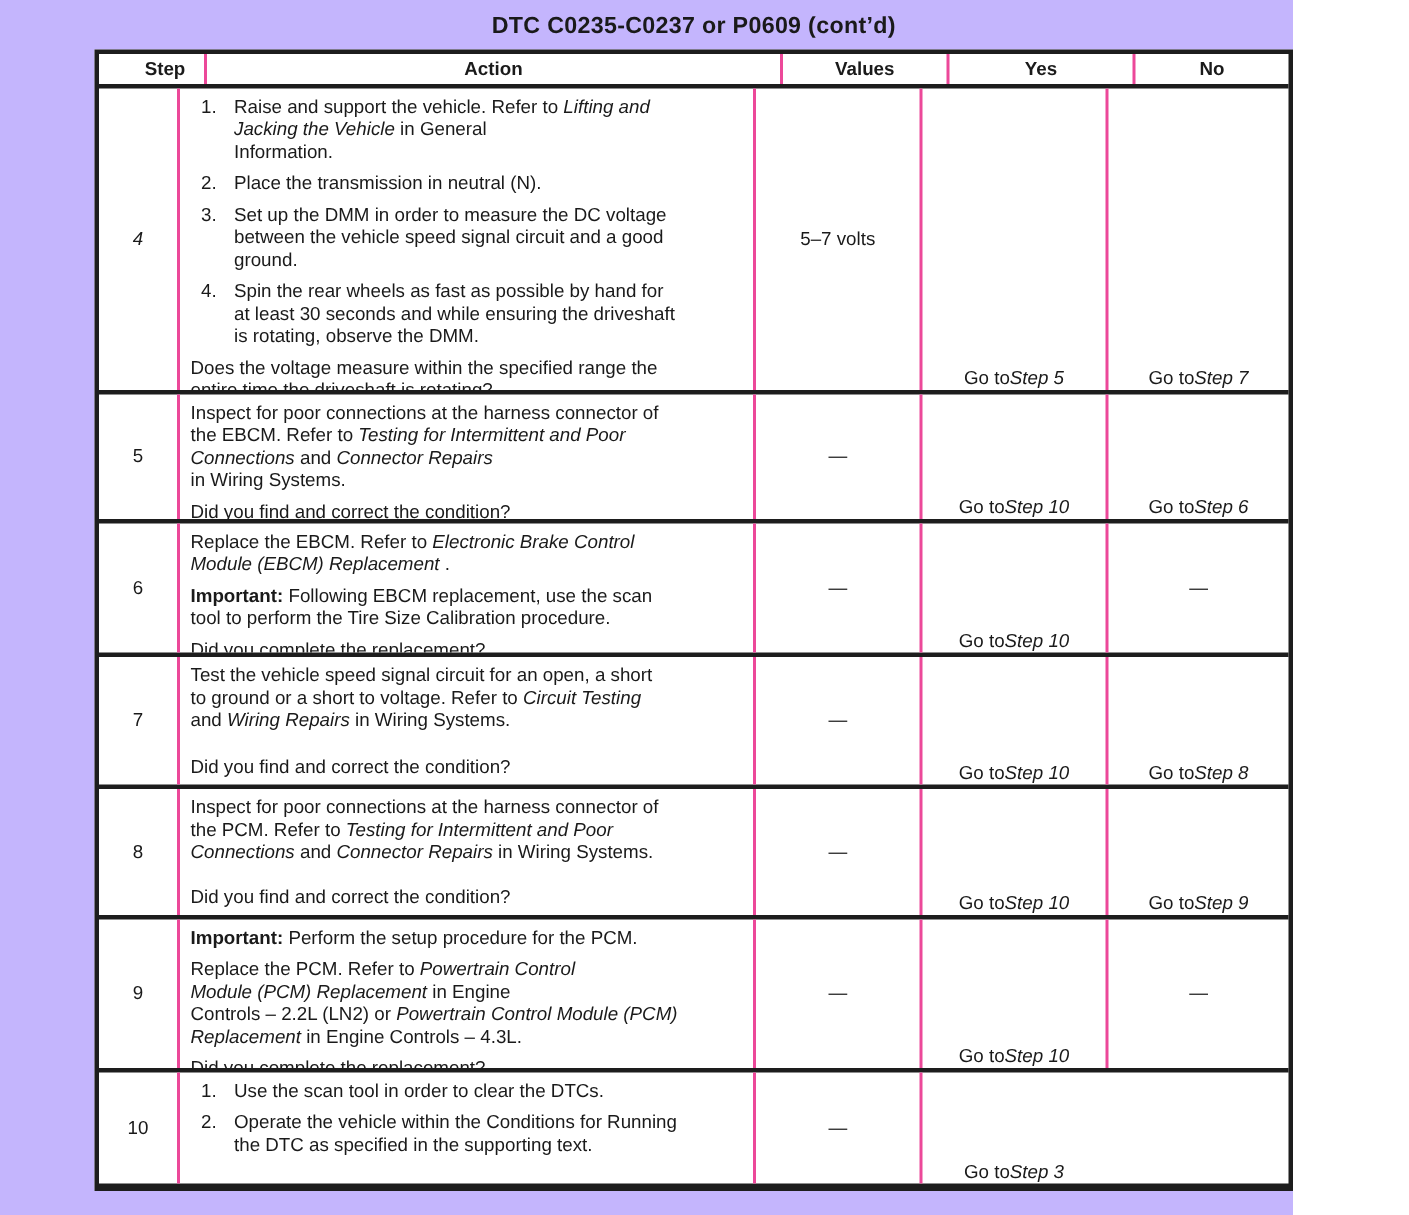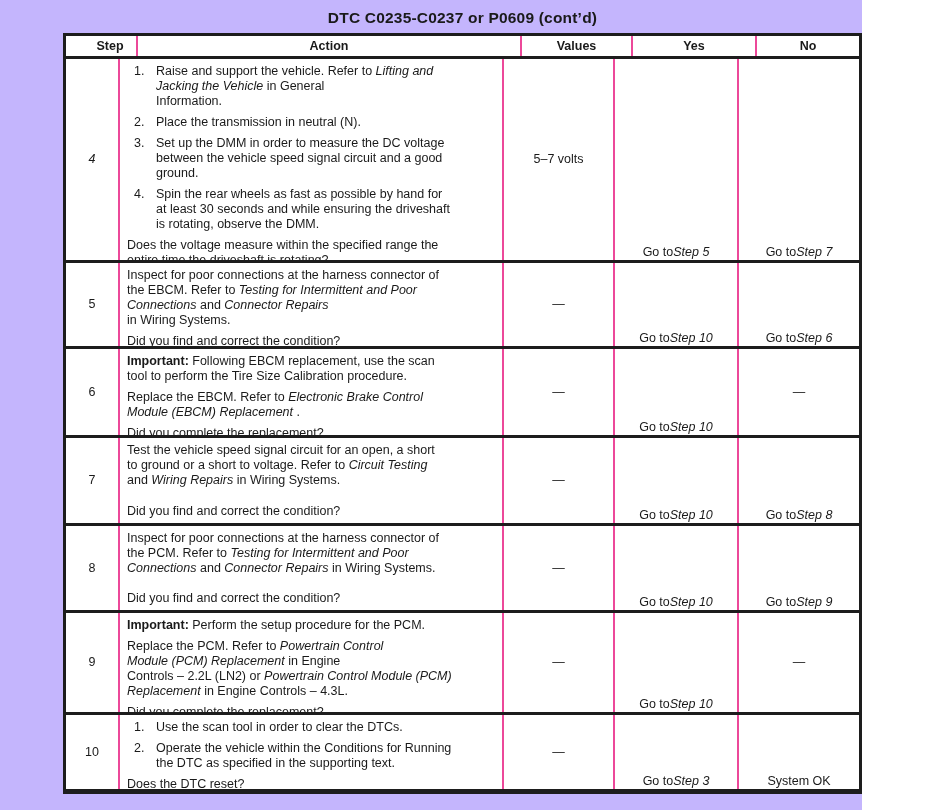--- a/index.html
+++ b/index.html
@@ -163,22 +163,22 @@
           <i>Step 10</i>
         </div>
         <div class="cell yn-cell">
           <span>Go to </span>
           <i>Step 6</i>
         </div>
       </div>
       <div class="trow">
         <div class="cell step-cell">6</div>
         <div class="cell action-cell">
+          <div class="para"><span>Replace the EBCM. Refer to </span><i>Electronic Brake Control<br>Module (EBCM) Replacement</i><span> .</span></div>
           <div class="para"><b>Important:</b><span> Following EBCM replacement, use the scan<br>tool to perform the Tire Size Calibration procedure.</span></div>
-          <div class="para"><span>Replace the EBCM. Refer to </span><i>Electronic Brake Control<br>Module (EBCM) Replacement</i><span> .</span></div>
           <div class="question"><span>Did you complete the replacement?</span></div>
         </div>
         <div class="cell val-cell">—</div>
         <div class="cell yn-cell">
           <span>Go to </span>
           <i>Step 10</i>
         </div>
         <div class="cell yn-cell mid">
           <span>—</span>
         </div>
@@ -235,25 +235,21 @@
         <div class="cell step-cell">10</div>
         <div class="cell action-cell">
           <div class="num-item">
             <div class="num">1.</div>
             <div class="itxt"><span>Use the scan tool in order to clear the DTCs.</span></div>
           </div>
           <div class="num-item">
             <div class="num">2.</div>
             <div class="itxt"><span>Operate the vehicle within the Conditions for Running<br>the DTC as specified in the supporting text.</span></div>
           </div>
-          <div class="question"><span>Does the DTC reset?</span></div>
         </div>
         <div class="cell val-cell">—</div>
         <div class="cell yn-cell">
           <span>Go to </span>
           <i>Step 3</i>
-        </div>
-        <div class="cell yn-cell">
-          <span>System OK</span>
         </div>
       </div>
     </div>
 </div>
 
 </body></html>

